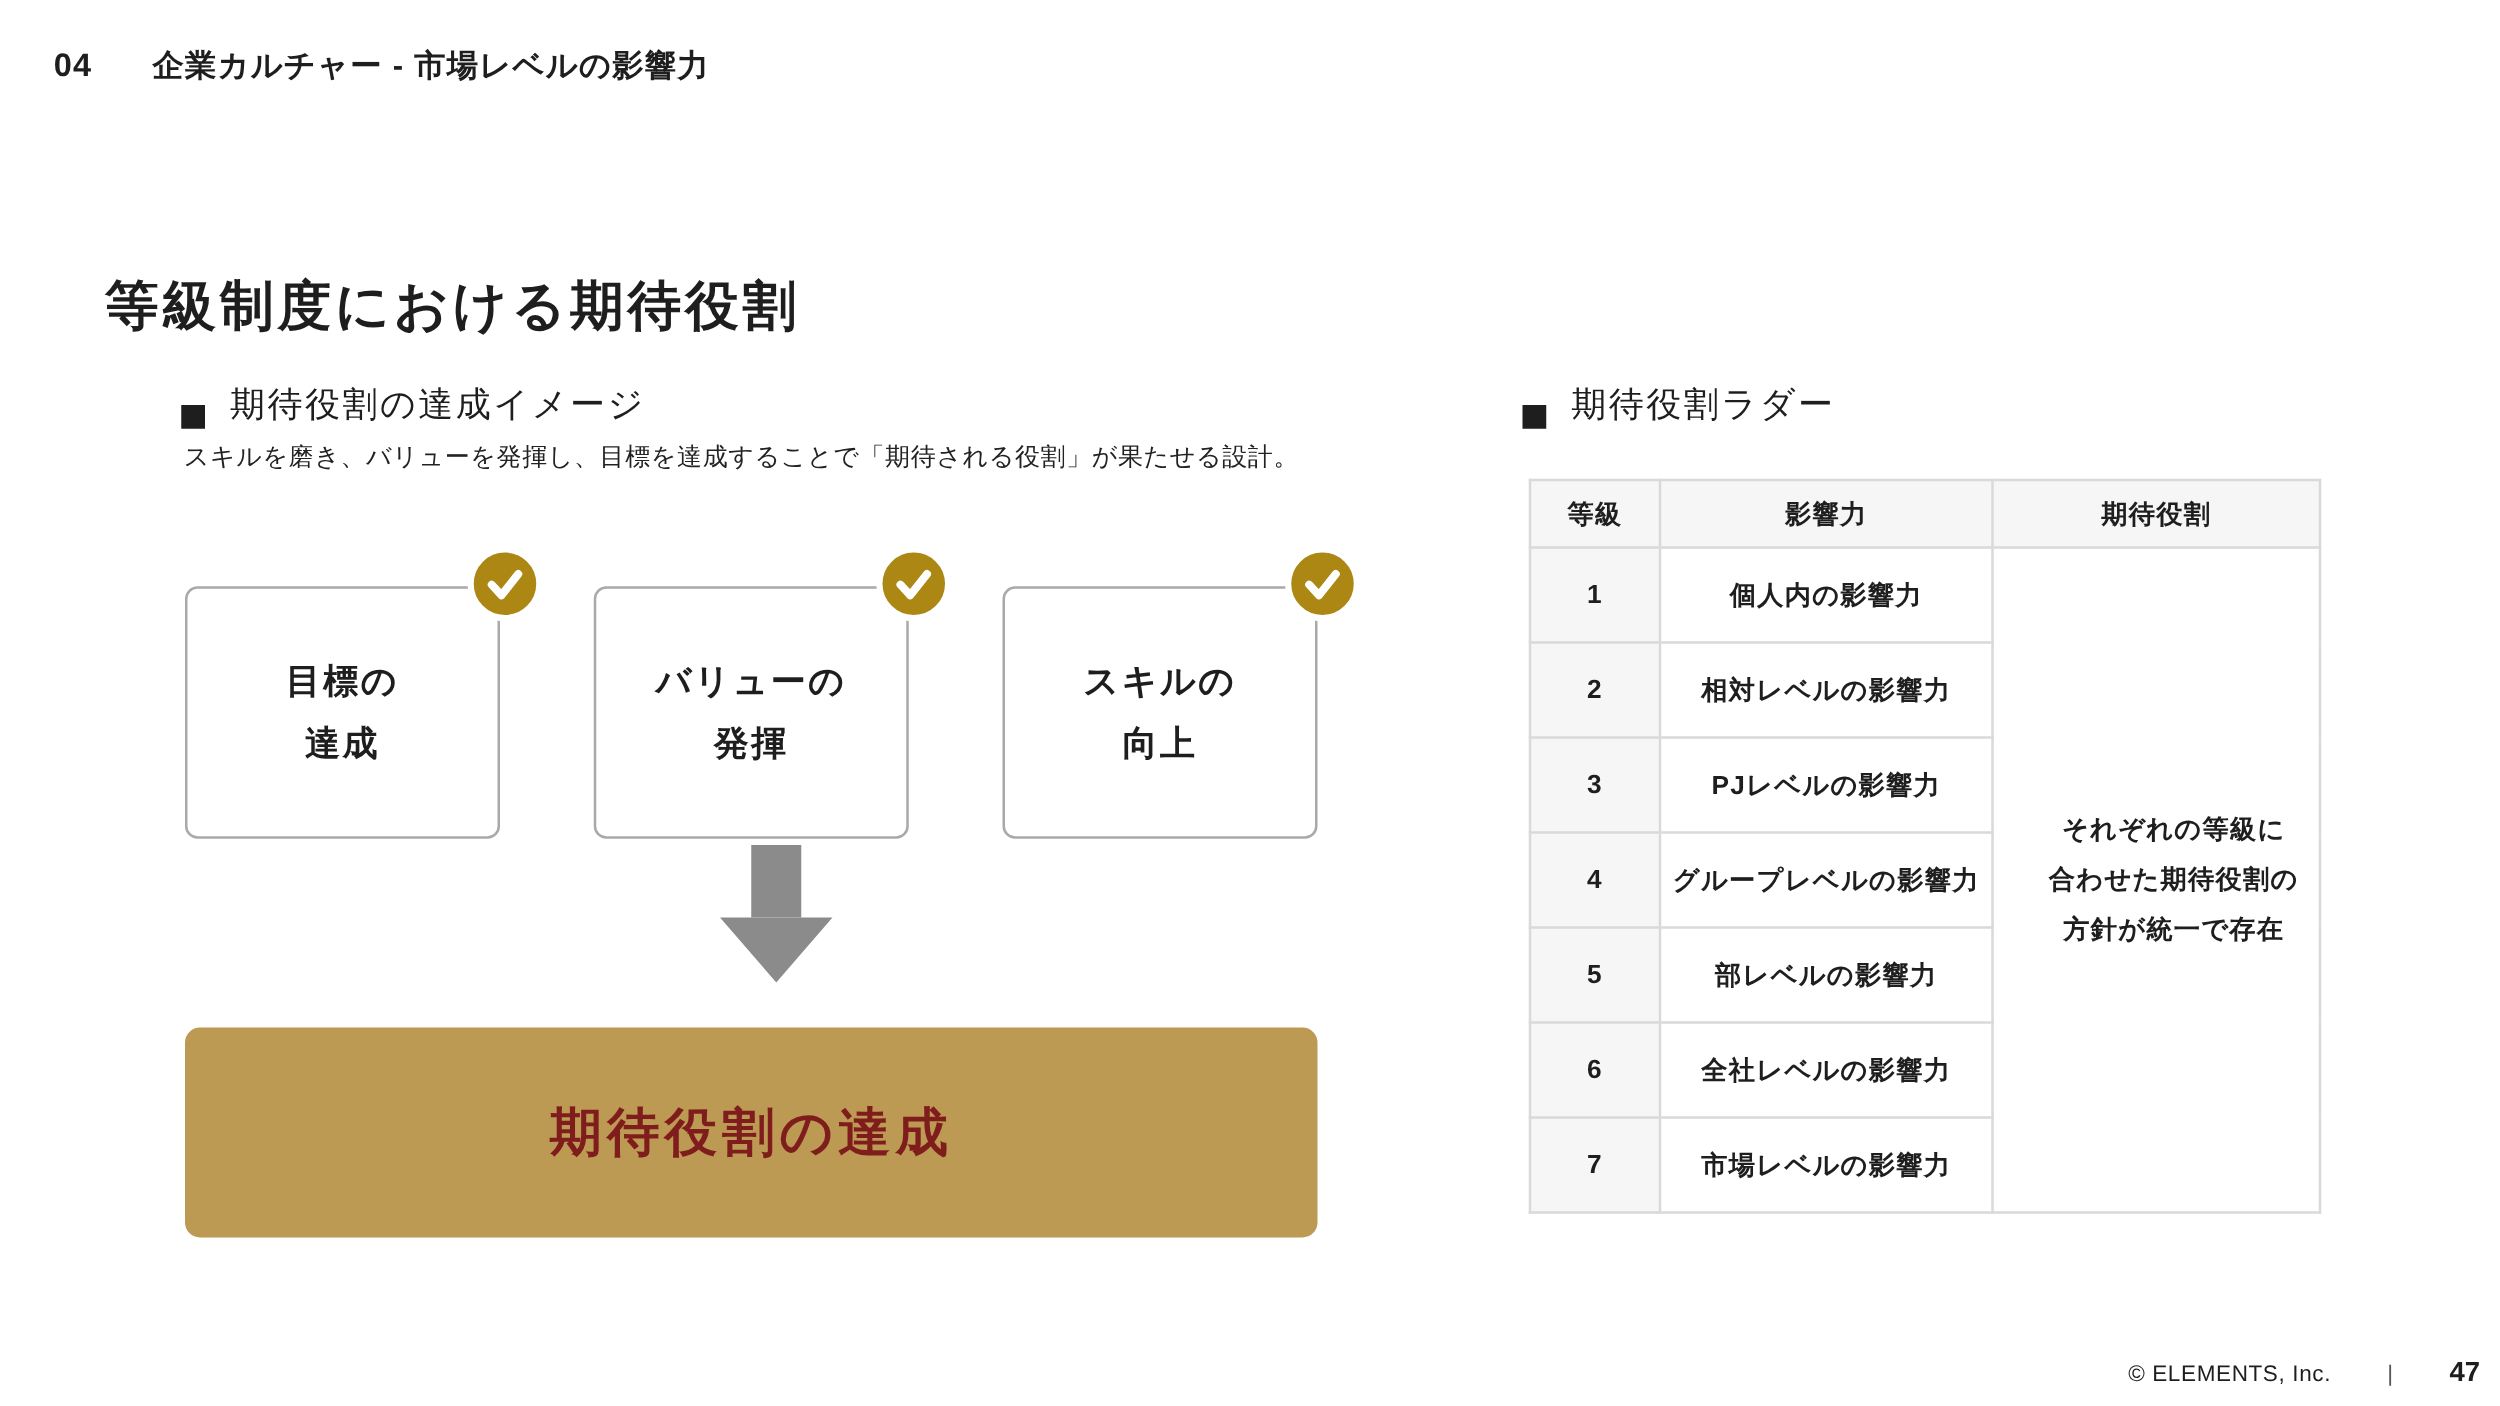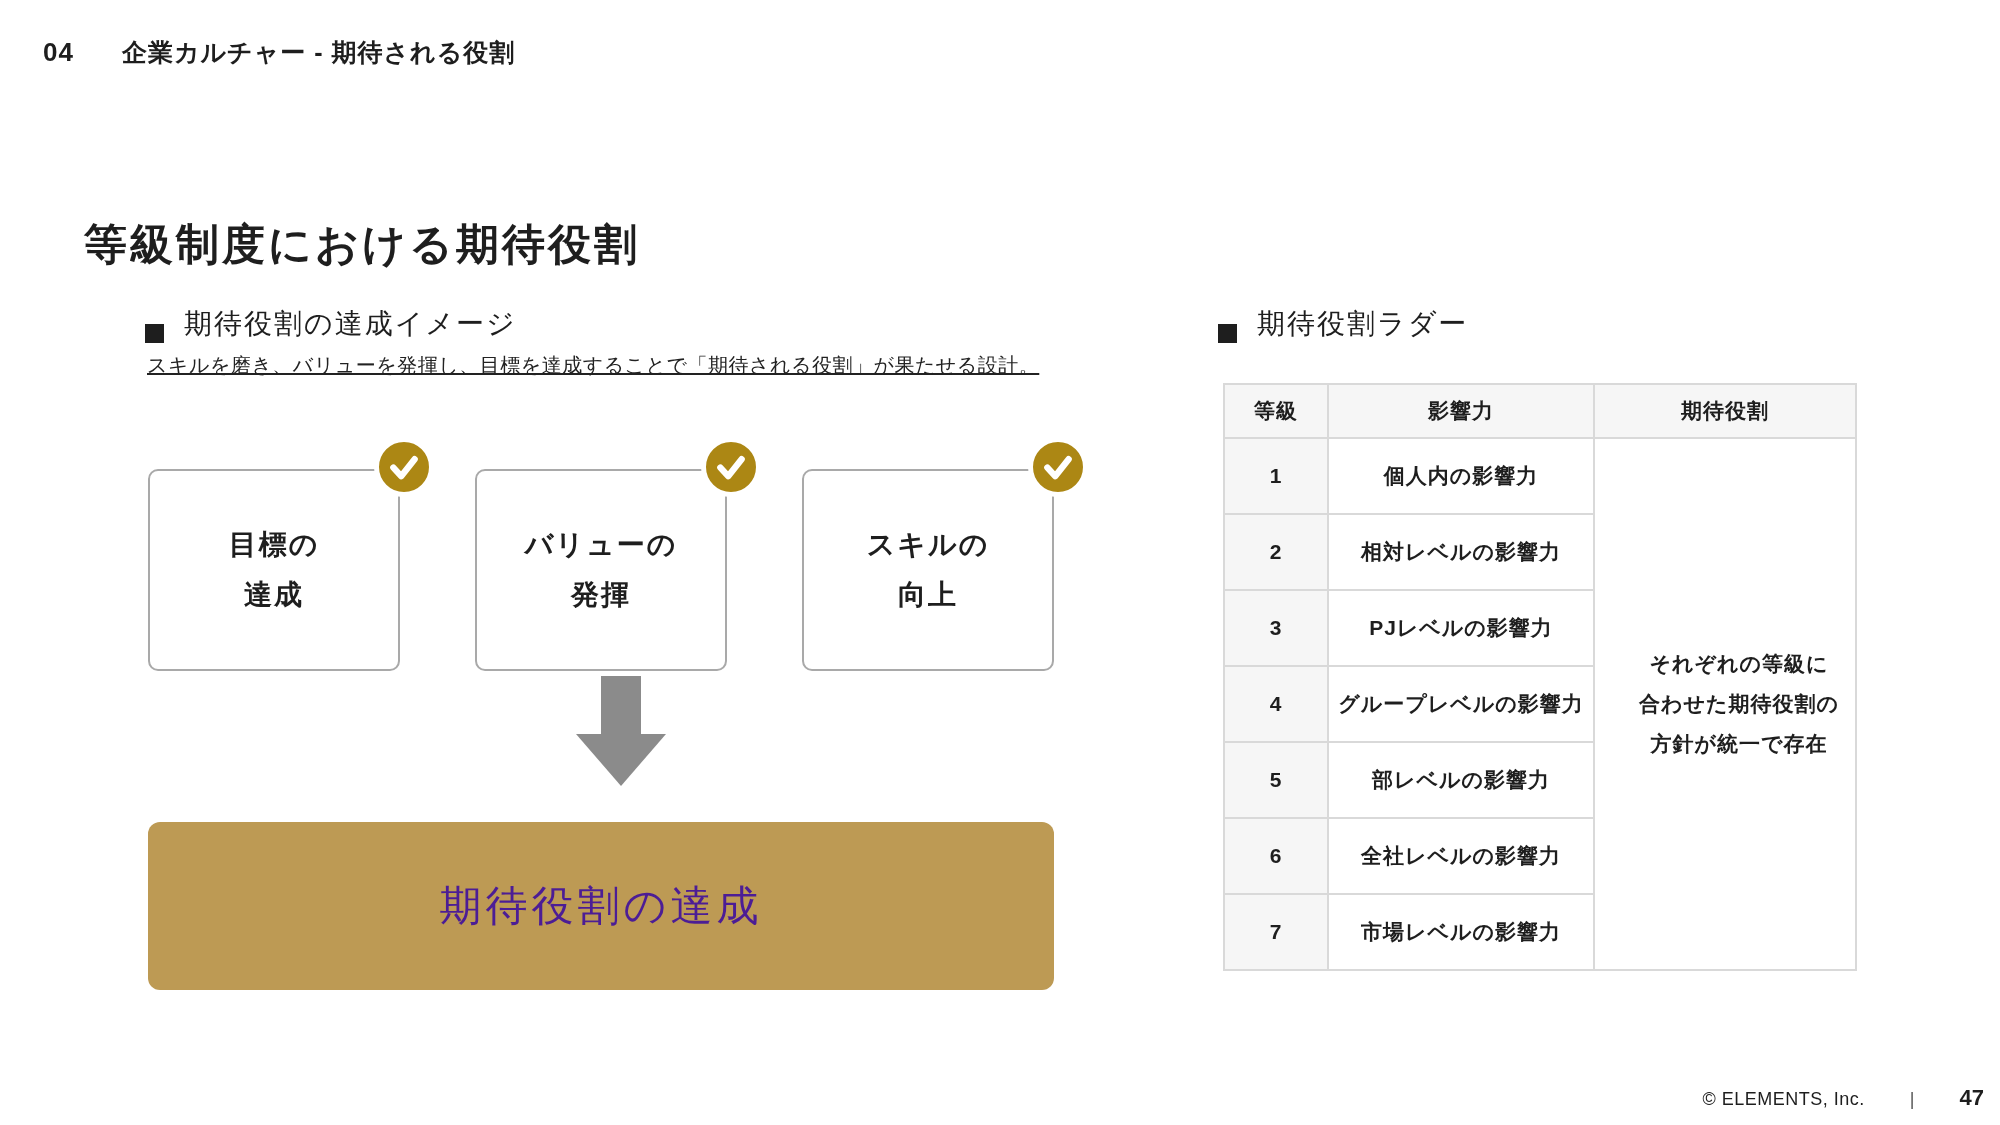--- a/index.html
+++ b/index.html
@@ -25,21 +25,21 @@
 
   
   .slide-title{position:absolute;left:84px;top:178px;font-size:43px;font-weight:bold;letter-spacing:3px;margin-top:38px;}
 
   
   .section-heading{position:absolute;display:flex;align-items:flex-end;gap:20px;font-size:28px;font-weight:normal;letter-spacing:2px;}
   .section-heading .sq{width:19px;height:19px;background:var(--text-dark);flex:0 0 auto;}
   .heading-left{left:145px;top:305px;}
   .heading-right{left:1218px;top:305px;}
 
-  .subtitle{position:absolute;left:147px;top:352px;font-size:20px;letter-spacing:0.5px;color:#222;text-decoration:underline;}
+  .subtitle{position:absolute;left:147px;top:352px;font-size:20px;letter-spacing:0.5px;color:#222;}
 
   
   .boxes{position:absolute;left:148px;top:469px;display:flex;gap:75px;}
   .goal-box{
     position:relative;width:252px;height:202px;background:#fff;
     border:2px solid var(--box-border);border-radius:10px;
     display:flex;align-items:center;justify-content:center;
   }
   .goal-box .box-label{
     font-size:28px;font-weight:bold;text-align:center;line-height:1.8;
@@ -56,21 +56,21 @@
   .down-arrow{position:absolute;left:576px;top:676px;width:90px;height:110px;}
   .down-arrow .shaft{width:40px;height:58px;background:var(--arrow-gray);margin:0 auto;}
   .down-arrow .head{width:0;height:0;border-left:45px solid transparent;border-right:45px solid transparent;border-top:52px solid var(--arrow-gray);}
 
   
   .result-banner{
     position:absolute;left:148px;top:822px;width:906px;height:168px;
     background:var(--banner-gold);border-radius:12px;
     display:flex;align-items:center;justify-content:center;
   }
-  .result-banner .banner-label{color:#4c1d95;font-size:42px;font-weight:normal;letter-spacing:4px;}
+  .result-banner .banner-label{color:#7f1d1d;font-size:42px;font-weight:bold;letter-spacing:4px;}
 
   
   .ladder-table{position:absolute;left:1223px;top:383px;border-collapse:collapse;table-layout:fixed;}
   .ladder-table th,.ladder-table td{
     border:2px solid var(--table-border);font-weight:bold;text-align:center;vertical-align:middle;
   }
   .ladder-table th{background:var(--cell-light);font-size:21px;height:54px;letter-spacing:1px;}
   .ladder-table td{font-size:21px;height:76px;background:#ffffff;letter-spacing:1px;}
   .ladder-table td.grade{background:var(--cell-light);}
   .ladder-table td.role-note{white-space:pre-line;line-height:1.9;font-size:21px;padding-left:28px;}
@@ -84,21 +84,21 @@
   .footer .divider{font-size:18px;color:#555;}
   .footer .page-number{font-size:22px;font-weight:bold;}
 </style>
 </head>
 <body>
 
 <div class="slide">
 
   <div class="page-header">
     <span class="num">04</span>
-    <span class="crumb">企業カルチャー - 期待される役割</span>
+    <span class="crumb">企業カルチャー - 市場レベルの影響力</span>
   </div>
 
   <h1 class="slide-title">等級制度における期待役割</h1>
 
   <div class="section-heading heading-left">
     <span class="sq"></span>
     <span>期待役割の達成イメージ</span>
   </div>
 
   <p class="subtitle">スキルを磨き、バリューを発揮し、目標を達成することで「期待される役割」が果たせる設計。</p>

